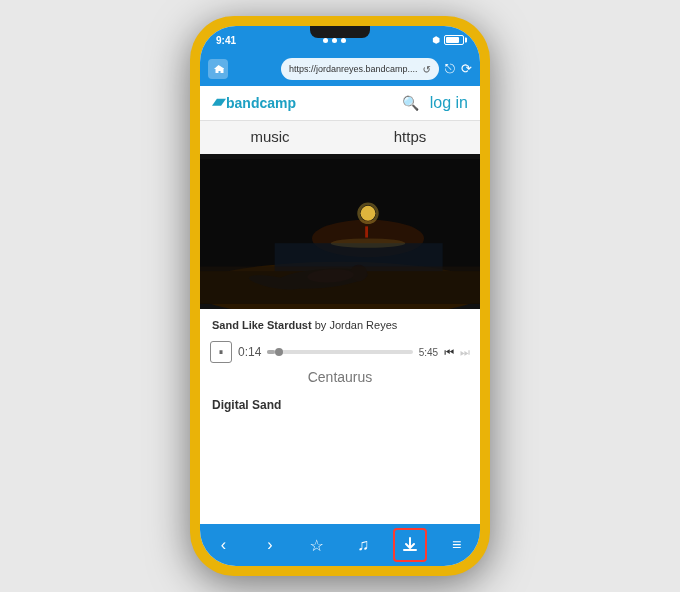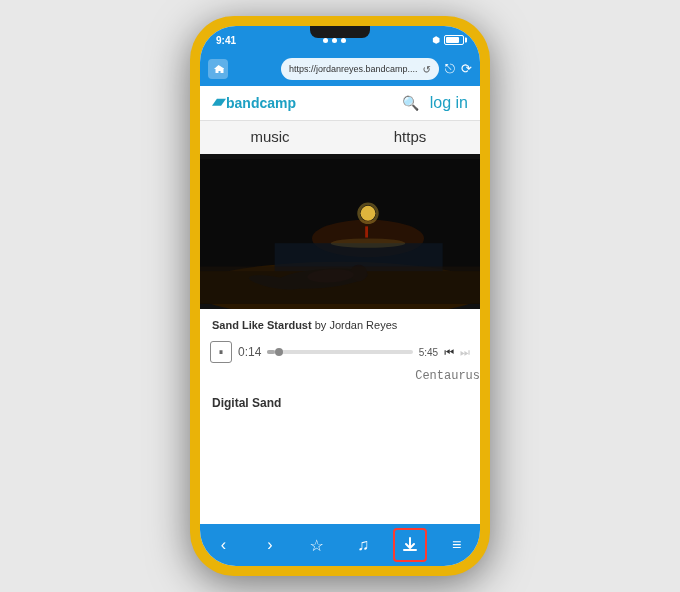--- a/index.html
+++ b/index.html
@@ -303,26 +303,25 @@
       flex-shrink: 0;
     }
     .skip-forward {
       font-size: 11px;
       color: #ccc;
       flex-shrink: 0;
     }
 
     
     .track-label {
-      text-align: right;
-      font-size: 12px;
+      text-align: center;
+      font-size: 14px;
       color: #777;
       padding: 2px 0 4px;
       flex-shrink: 0;
-      font-family: Liberation Mono, monospace;
     }
 
     
     .album-section {
       padding: 6px 12px 0;
       flex-shrink: 0;
     }
     .album-section-title {
       font-size: 12px;
       font-weight: 700;

